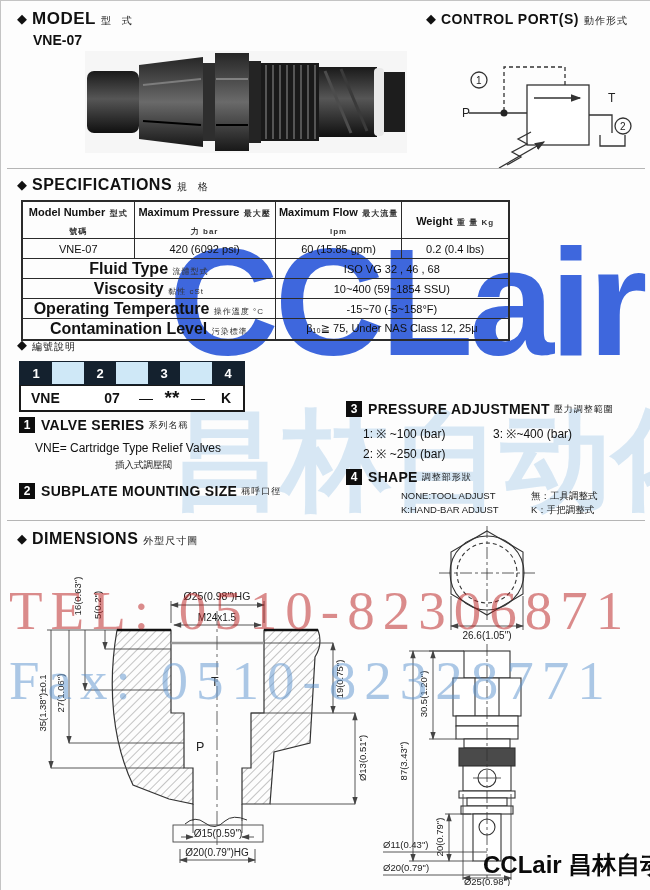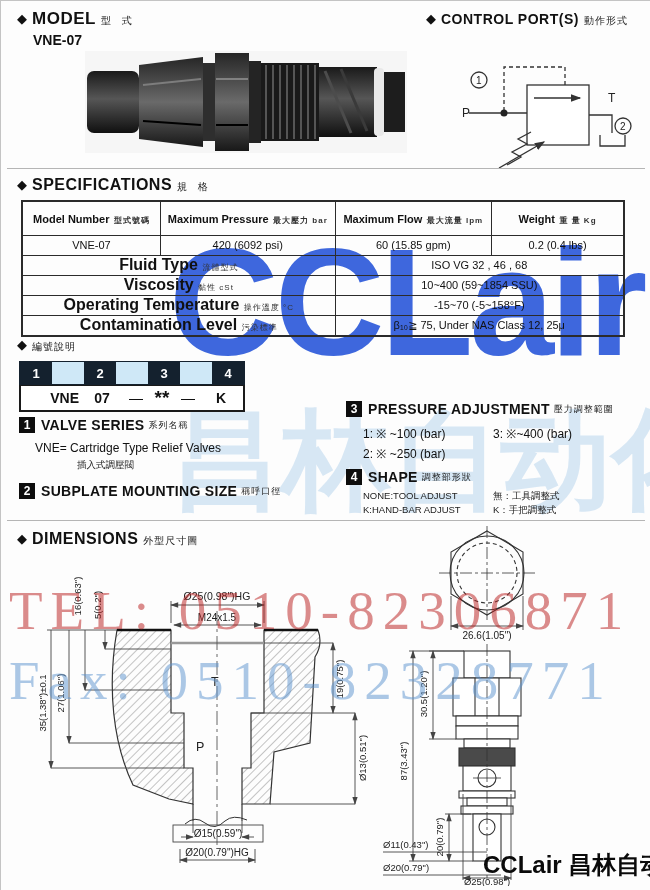--- a/index.html
+++ b/index.html
@@ -6,47 +6,47 @@
   .page{position:relative;width:650px;height:890px;background:#fdfdfd;margin:0 auto;
         border:1px solid #c4c4c4;overflow:hidden;font-family:"Liberation Sans",sans-serif;color:#111;}
   .layer{position:absolute;}
   
   .hdr{display:flex;align-items:baseline;gap:5px;white-space:nowrap;}
   .diamond{font-size:13px;line-height:1;transform:translateY(-1px);}
   .hdr-title{font-weight:bold;font-size:16px;letter-spacing:.5px;}
   .hdr-zh{font-size:10px;letter-spacing:4px;color:#222;}
   .divider{position:absolute;left:6px;right:6px;height:0;border-top:1px solid #b5b5b5;}
   
-  table.spec{border-collapse:collapse;width:604px;table-layout:fixed;background:transparent;}
+  table.spec{border-collapse:collapse;width:489px;table-layout:fixed;background:transparent;}
   table.spec td,table.spec th{border:1px solid #2b2b2b;text-align:center;vertical-align:middle;padding:0 2px;}
   table.spec{border:2px solid #2b2b2b;}
   .th-en{font-weight:bold;font-size:11px;}
   .th-zh{font-size:8px;color:#333;letter-spacing:1px;}
   .cell-val{font-size:11px;}
   .row-label .th-en{font-size:16px;}
   
   .code-strip{width:226px;}
   .code-top{display:flex;height:22px;border:1px solid #14212e;}
   .code-top .dark{flex:1;background:#14212e;color:#fff;font-weight:bold;font-size:13px;
                   display:flex;align-items:center;justify-content:center;}
   .code-top .light{flex:1;background:#cfe8f7;}
   .code-bottom{height:24px;border:2px solid #1a1a1a;border-top:1px solid #1a1a1a;background:#fff;
                display:flex;align-items:center;font-weight:bold;font-size:14px;}
-  .code-bottom .c-series{width:58px;text-align:right;}
+  .code-bottom .c-series{width:58px;text-align:left;margin-left:10px;}
   .code-bottom .c-size{width:46px;text-align:center;}
   .code-bottom .c-dash{width:22px;text-align:center;font-weight:normal;}
   .code-bottom .c-stars{width:30px;text-align:center;font-size:19px;line-height:10px;}
   .code-bottom .c-shape{flex:1;text-align:center;}
   
   .numsq{display:inline-flex;width:16px;height:16px;background:#0d0d0d;color:#fff;font-weight:bold;
          font-size:12px;align-items:center;justify-content:center;margin-right:6px;flex:none;}
   .item-title{font-weight:bold;font-size:14px;letter-spacing:.3px;}
   .item-zh{font-size:9px;color:#222;margin-left:4px;letter-spacing:1px;}
   .item-line{font-size:12px;}
-  .item-line-sm{font-size:9.5px;color:#222;}
+  .item-line-sm{font-size:9.5px;color:#222;margin-left:38px;}
   
   .wm{position:absolute;pointer-events:none;white-space:nowrap;font-weight:bold;}
   .wm-big1{left:168px;top:214px;font-size:152px;color:#1d4ed8;opacity:.85;letter-spacing:-4px;z-index:0;}
   .wm-big2{left:170px;top:386px;font-size:110px;color:#b3d2ec;opacity:.5;z-index:0;}
   .wm-tel{left:8px;top:578px;font-family:"Liberation Serif",serif;font-weight:normal;
           font-size:55px;letter-spacing:8px;color:#b91c1c;opacity:.5;z-index:3;}
   .wm-fax{left:8px;top:648px;font-family:"Liberation Serif",serif;font-weight:normal;
           font-size:55px;letter-spacing:8px;color:#5b93cf;opacity:.5;z-index:3;}
   .footer-brand{position:absolute;left:482px;top:848px;font-size:24px;font-weight:600;color:#0a0a0a;z-index:4;white-space:nowrap;}
   .content{position:absolute;inset:0;z-index:1;}

